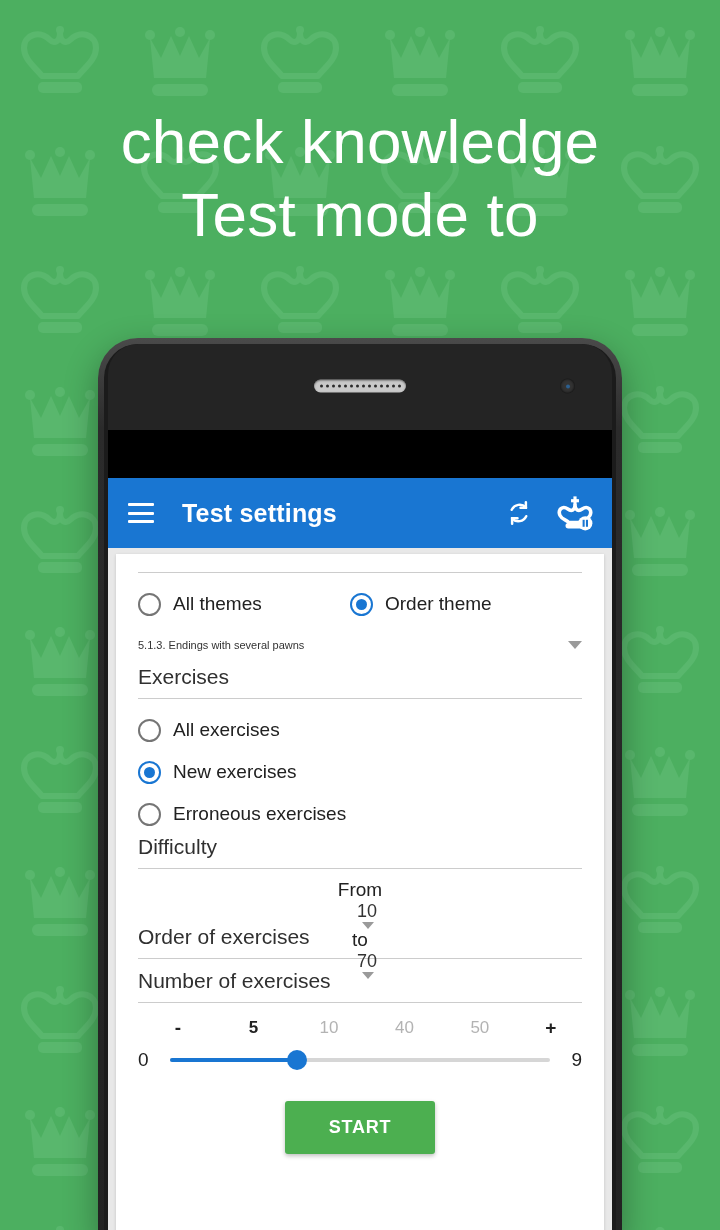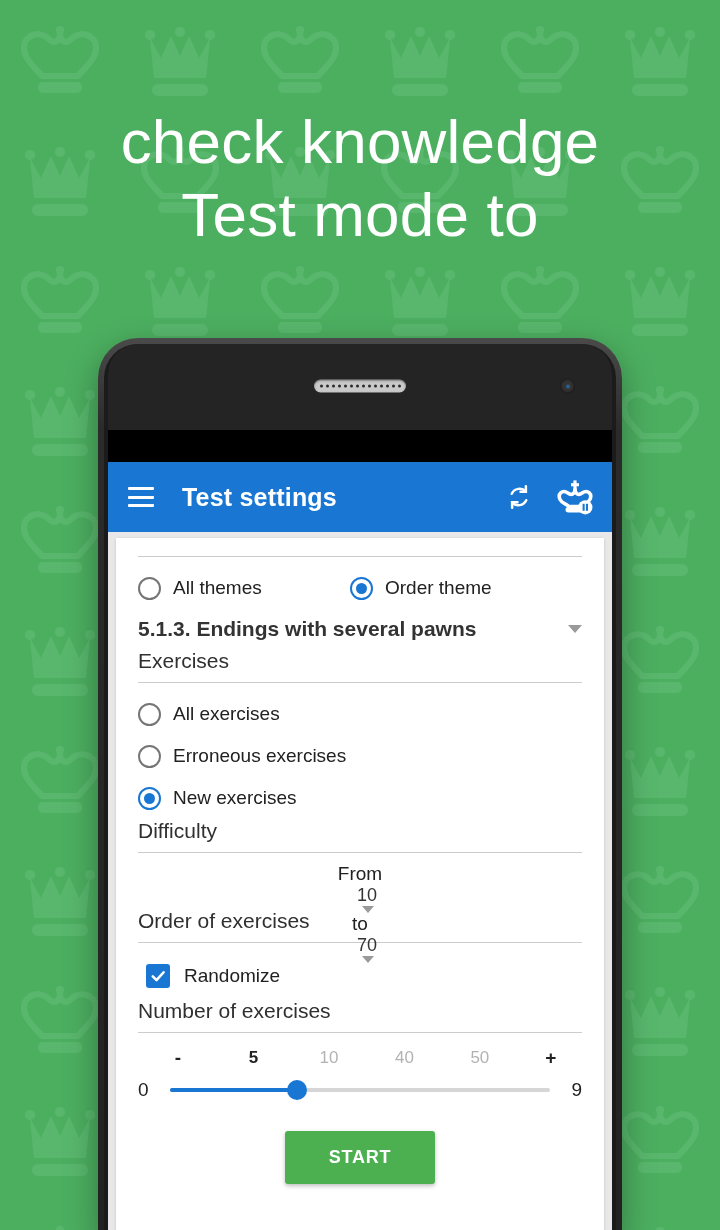--- a/index.html
+++ b/index.html
@@ -78,21 +78,21 @@
     overflow:hidden;
   }
 
   
   .appbar {
     height:70px; background:#1976D2;
     display:flex; align-items:center;
     padding:0 18px 0 20px;
     color:#fff;
     position:relative;
-    margin-top:32px;
+    margin-top:48px;
   }
   .hamburger { width:26px; height:20px; display:flex; flex-direction:column; justify-content:space-between; cursor:pointer; }
   .hamburger span { display:block; height:3px; background:#fff; border-radius:1px; }
   .appbar-title { font-size:25px; font-weight:700; margin-left:28px; letter-spacing:.2px; flex:1; }
   .appbar-actions { display:flex; align-items:center; gap:18px; }
   .icon-btn { width:38px; height:38px; display:flex; align-items:center; justify-content:center; cursor:pointer; }
 
   
   .page {
     background:#e8e8e8;
@@ -122,21 +122,21 @@
     flex:0 0 auto;
   }
   .radio.checked { border-color:#1976D2; }
   .radio.checked::after { content:""; width:11px; height:11px; border-radius:50%; background:#1976D2; }
   .radio-label { font-size:19px; color:#212121; }
   .radio-cols { display:flex; }
   .radio-cols .radio-row:first-child { width:212px;align-items:center; }
 
   
   .dd-row { display:flex; align-items:center; height:40px; }
-  .dd-text { font-size:21px; color:#333; flex:1;font-weight:bold; }
+  .dd-text { font-size:11px; color:#333; flex:1; }
   .caret { width:0;height:0;border-left:7px solid transparent;border-right:7px solid transparent;border-top:8px solid #9a9a9a; }
   .caret.sm { border-left-width:6px;border-right-width:6px;border-top-width:7px; }
 
   
   .diff-row { display:flex; align-items:center; height:46px; gap:0;flex-direction:column; }
   .diff-label { font-size:19px; color:#212121; }
   .diff-val { font-size:18px; color:#333; margin-left:14px; }
   .diff-caret { margin-left:16px; }
   .diff-gap { width:34px; }
 
@@ -299,53 +299,45 @@
 
           <div class="section-title">Exercises</div>
           <div class="divider"></div>
 
           <div>
             <div class="radio-row">
               <span class="radio"></span>
               <span class="radio-label">All exercises</span>
             </div>
             <div class="radio-row">
+              <span class="radio checked"></span>
+              <span class="radio-label">New exercises</span>
+            </div>
+            <div class="radio-row">
               <span class="radio"></span>
               <span class="radio-label">Erroneous exercises</span>
-            </div>
-            <div class="radio-row">
-              <span class="radio checked"></span>
-              <span class="radio-label">New exercises</span>
             </div>
           </div>
 
           <div class="section-title">Difficulty</div>
           <div class="divider"></div>
 
           <div class="diff-row">
             <span class="diff-label">From</span>
             <span class="diff-val">10</span>
             <span class="caret sm diff-caret"></span>
             <span class="diff-gap"></span>
             <span class="diff-label">to</span>
             <span class="diff-val">70</span>
             <span class="caret sm diff-caret"></span>
           </div>
 
           <div class="section-title">Order of exercises</div>
           <div class="divider"></div>
 
-          <div class="check-row">
-            <span class="checkbox">
-              <svg width="18" height="18" viewBox="0 0 24 24" fill="none" stroke="#fff" stroke-width="3.4" stroke-linecap="round" stroke-linejoin="round">
-                <path d="M5 12.5 L10 17.5 L19.5 7"></path>
-              </svg>
-            </span>
-            <span class="check-label">Randomize</span>
-          </div>
 
           <div class="section-title">Number of exercises</div>
           <div class="divider"></div>
 
           <div class="slider-ticks">
             <span class="tick minus" style="left:9%">-</span>
             <span class="tick active" style="left:26%">5</span>
             <span class="tick muted" style="left:43%">10</span>
             <span class="tick muted" style="left:60%">40</span>
             <span class="tick muted" style="left:77%">50</span>

